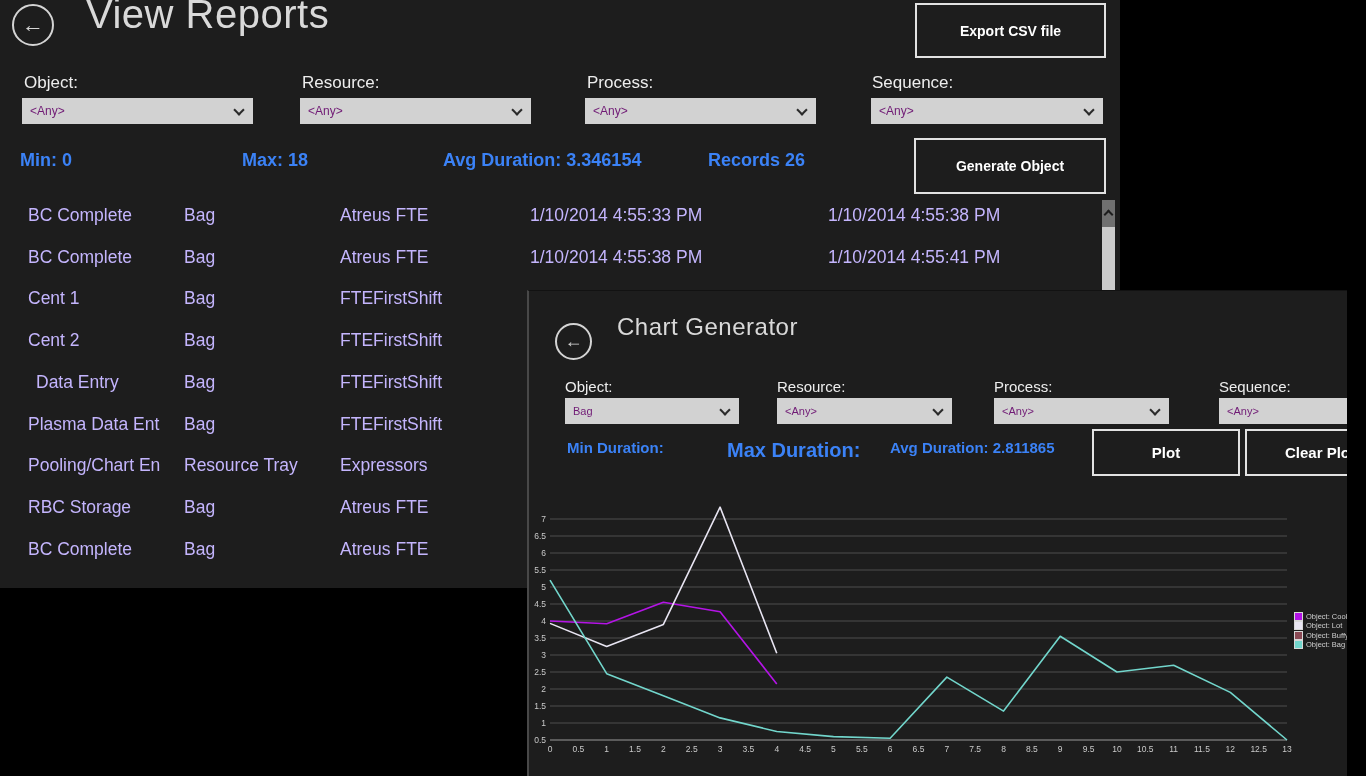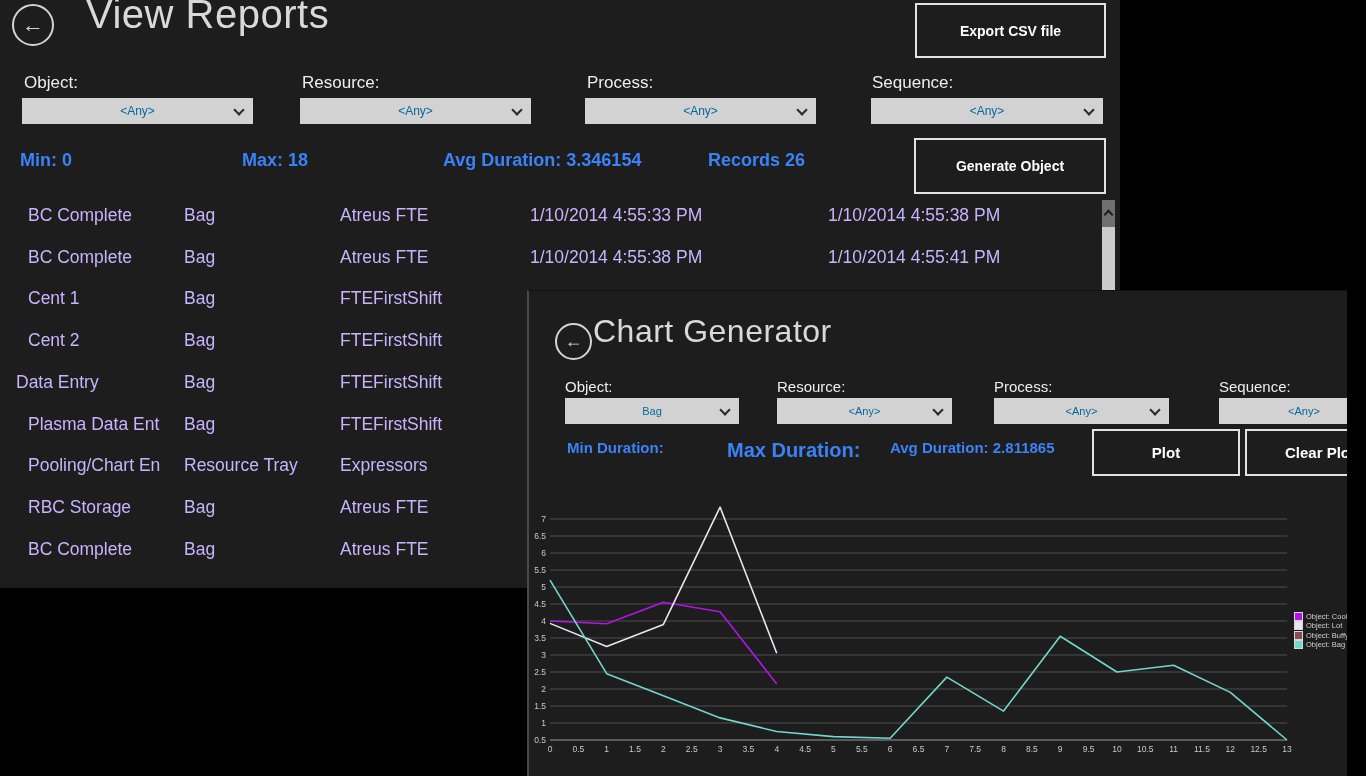--- a/index.html
+++ b/index.html
@@ -9,22 +9,22 @@
   }
   .window{position:absolute;background:#1d1d1d;}
   #view-reports{left:0;top:0;width:1120px;height:588px;}
   #chart-generator{left:527px;top:290px;width:818px;height:486px;
     border-left:2px solid #484848;border-top:1px solid #121212;overflow:hidden;}
   .abs{position:absolute;}
   .back-btn{border:2px solid #d4d4d4;border-radius:50%;color:#d4d4d4;background:transparent;
     display:flex;align-items:center;justify-content:center;cursor:pointer;}
   .page-title{color:#d9d9d9;font-weight:200;letter-spacing:0.5px;white-space:nowrap;}
   .flabel{color:#ededed;white-space:nowrap;}
-  .dd{background:#d2d2d2;color:#0369a1;display:flex;align-items:center;
-    padding:13px 8px;box-sizing:border-box;cursor:pointer;justify-content:center;}
+  .dd{background:#d2d2d2;color:#701a75;display:flex;align-items:center;
+    padding:13px 8px;box-sizing:border-box;cursor:pointer;}
   .dd .chev{position:absolute;right:10px;top:50%;width:6px;height:6px;margin-top:-5px;
     border-right:2px solid #2b2b2b;border-bottom:2px solid #2b2b2b;transform:rotate(45deg);}
   .btn{border:2px solid #e2e2e2;color:#ffffff;font-weight:bold;background:#1d1d1d;
     display:flex;align-items:center;justify-content:center;cursor:pointer;white-space:nowrap;}
   .stat{color:#3b82f6;white-space:nowrap;font-weight:bold;}
   #vr-table{position:absolute;left:0;top:205px;width:1120px;height:383px;}
   .vr-row{position:absolute;left:0;width:1120px;height:42px;}
   .vr-cell{position:absolute;top:0;font-size:17.5px;color:#c4b5fd;white-space:nowrap;}
   
   #vr-scrollbar{left:1102px;top:200px;width:13px;height:388px;background:#3a3a3a;}
@@ -108,21 +108,21 @@
         <span class="vr-cell" style="left: 828px;"></span>
       </div>
       <div class="vr-row" style="top: 125px;">
         <span class="vr-cell" style="left: 28px;">Cent 2</span>
         <span class="vr-cell" style="left: 184px;">Bag</span>
         <span class="vr-cell" style="left: 340px;">FTEFirstShift</span>
         <span class="vr-cell" style="left: 530px;"></span>
         <span class="vr-cell" style="left: 828px;"></span>
       </div>
       <div class="vr-row" style="top: 167px;">
-        <span class="vr-cell" style="left: 16px;">Data Entry</span>
+        <span class="vr-cell" style="left: 36px;">Data Entry</span>
         <span class="vr-cell" style="left: 184px;">Bag</span>
         <span class="vr-cell" style="left: 340px;">FTEFirstShift</span>
         <span class="vr-cell" style="left: 530px;"></span>
         <span class="vr-cell" style="left: 828px;"></span>
       </div>
       <div class="vr-row" style="top: 209px;">
         <span class="vr-cell" style="left: 28px;">Plasma Data Ent</span>
         <span class="vr-cell" style="left: 184px;">Bag</span>
         <span class="vr-cell" style="left: 340px;">FTEFirstShift</span>
         <span class="vr-cell" style="left: 530px;"></span>
@@ -157,21 +157,21 @@
     </div>
     <div id="vr-scroll-thumb"></div>
   </div>
 </div>
 
 <div id="chart-generator" class="window">
 
   <div class="back-btn abs" style="left:26px;top:32px;width:33px;height:33px;font-size:18px;">
     <span>←</span>
   </div>
-  <div class="page-title abs" style="left:64px;top:22px;font-size:32px;">Chart Generator</div>
+  <div class="page-title abs" style="left:88px;top:22px;font-size:24px;">Chart Generator</div>
 
   <div class="flabel abs" style="left:36px;top:87px;font-size:15px;">Object:</div>
   <div class="dd abs" style="left:36px;top:107px;width:174px;height:21px;font-size:11px;">
     <span>Bag</span>
     <span class="chev"></span>
   </div>
 
   <div class="flabel abs" style="left:248px;top:87px;font-size:15px;">Resource:</div>
   <div class="dd abs" style="left:248px;top:107px;width:175px;height:21px;font-size:11px;">
     <span>&lt;Any&gt;</span>

